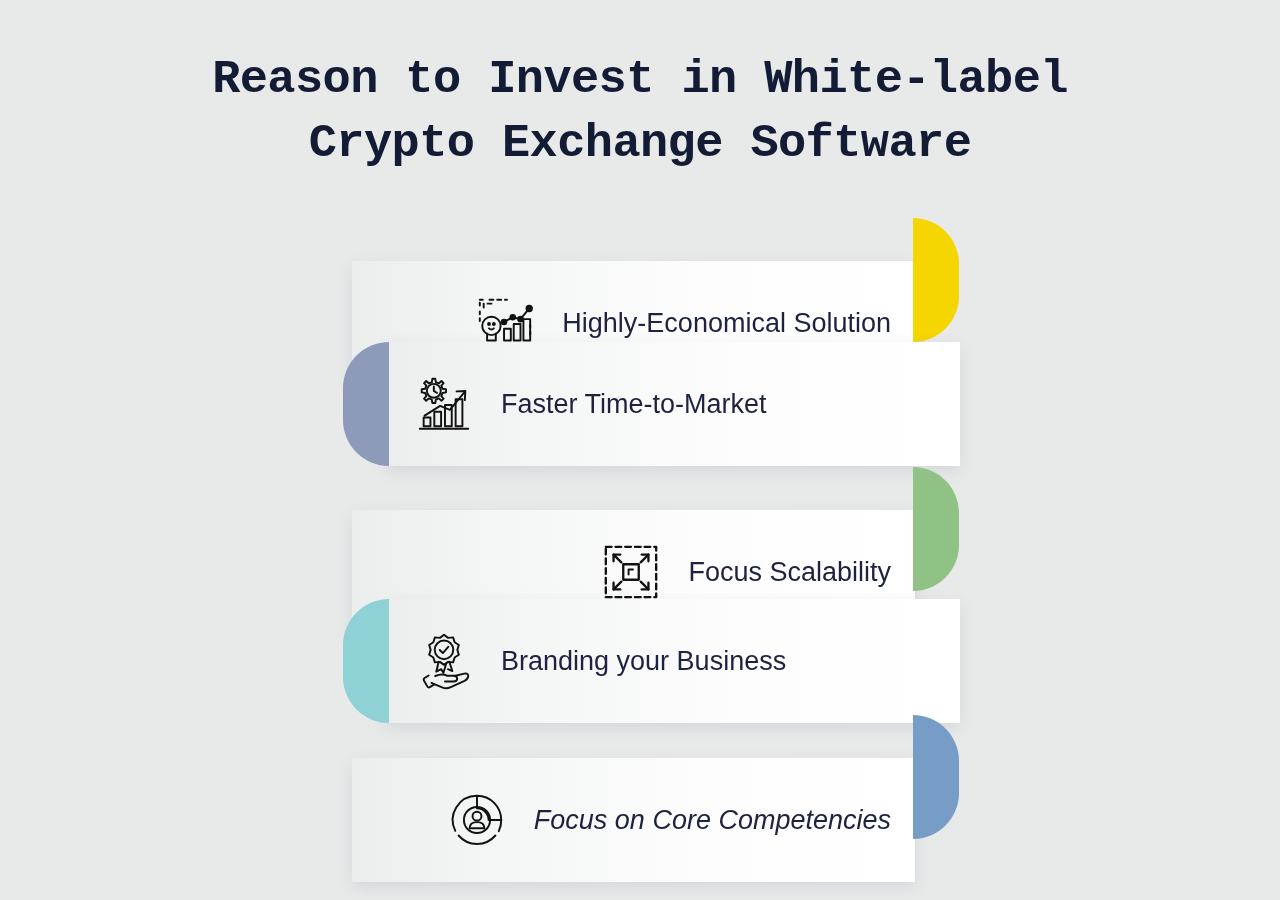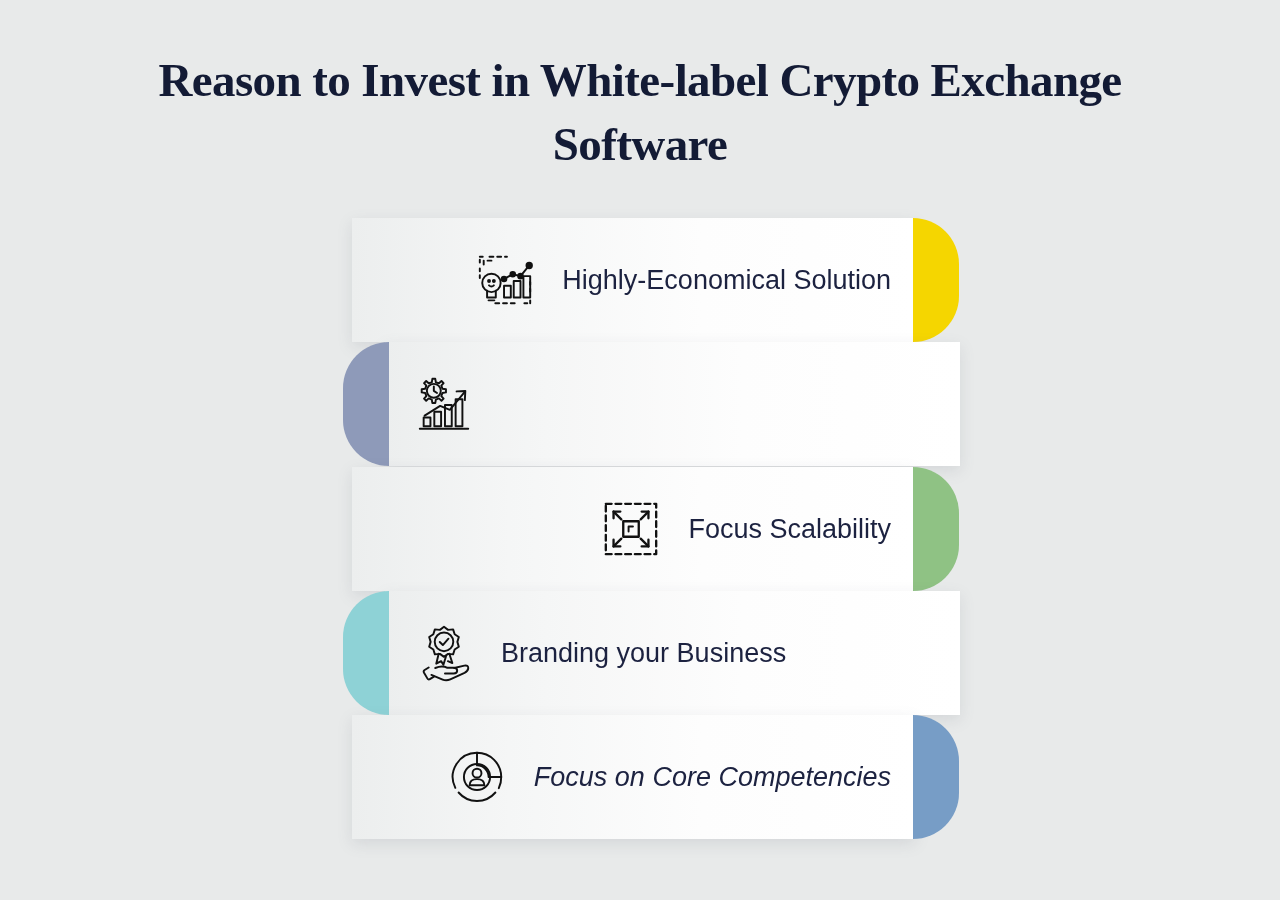--- a/index.html
+++ b/index.html
@@ -30,21 +30,21 @@
     text-align: center;
   }
   .title {
     margin: 0 auto;
     width: 980px;
     font-size: 47px;
     line-height: 64px;
     font-weight: bold;
     letter-spacing: -0.6px;
     color: #131b35;
-    font-family: Liberation Serif, serif;
+    font-family: Liberation Mono, monospace;
   }
 
   
   .stack {
     position: absolute;
     top: 218px;
     left: 0;
     width: 1280px;
     height: 640px;
   }
@@ -78,20 +78,21 @@
     display: flex;
     align-items: center;
     box-sizing: border-box;
   }
   .card.right-cap .card-body {
     left: 0;
     right: 44px;
     border-radius: 0;
     justify-content: flex-end;
     padding-right: 24px;
+    margin-top: 43px;
   }
   .card.left-cap .card-body {
     left: 42px;
     right: 0;
     border-radius: 0;
     justify-content: flex-start;
     padding-left: 28px;
   }
 
   .cap {
@@ -201,20 +202,21 @@
               <path d="M45 19 L54 18.5 L53.5 28"></path>
 
               <rect x="11" y="46" width="7" height="9"></rect>
               <rect x="22" y="40" width="7" height="15"></rect>
               <rect x="33" y="33" width="7" height="22"></rect>
               <rect x="44" y="27" width="7" height="28"></rect>
 
               <path d="M7 57.5 L57 57.5"></path>
             </svg>
           </span>
+          <span class="card-label">Faster Time-to-Market</span>
         </div>
       </div>
       <div class="cap" style="background:#8e9ab9;"></div>
     </div>
 
     <div class="card right-cap" style="top:249px;">
       <div class="card-body">
         <div class="card-inner">
           <span class="icon-box">
             <svg viewBox="0 0 64 64" fill="none" stroke="#111111" stroke-width="2.4" stroke-linecap="round" stroke-linejoin="round">
@@ -233,21 +235,21 @@
               <path d="M42 42 L50 50"></path>
               <path d="M50 43 L50 50 L43 50"></path>
             </svg>
           </span>
           <span class="card-label">Focus Scalability</span>
         </div>
       </div>
       <div class="cap" style="background:#8fc284;"></div>
     </div>
 
-    <div class="card left-cap" style="top:373px;">
+    <div class="card left-cap" style="top:381px;">
       <div class="card-body">
         <div class="card-inner">
           <span class="icon-box">
             <svg viewBox="0 0 64 64" fill="none" stroke="#111111" stroke-width="2" stroke-linecap="round" stroke-linejoin="round">
 
               <path d="M32 5 L36.2 8.1 L41.4 7.6 L43 12.6 L47.3 15.5 L45.8 20.5 L47.3 25.5 L43 28.4 L41.4 33.4 L36.2 32.9 L32 36 L27.8 32.9 L22.6 33.4 L21 28.4 L16.7 25.5 L18.2 20.5 L16.7 15.5 L21 12.6 L22.6 7.6 L27.8 8.1 Z"></path>
               <circle cx="32" cy="20.5" r="9.6"></circle>
               <path d="M27.6 20.6 L30.8 23.8 L36.6 17.2"></path>
 
               <path d="M26.5 32.8 L24 43 L29 40.4 L31.4 44.2 L34 35.6"></path>

